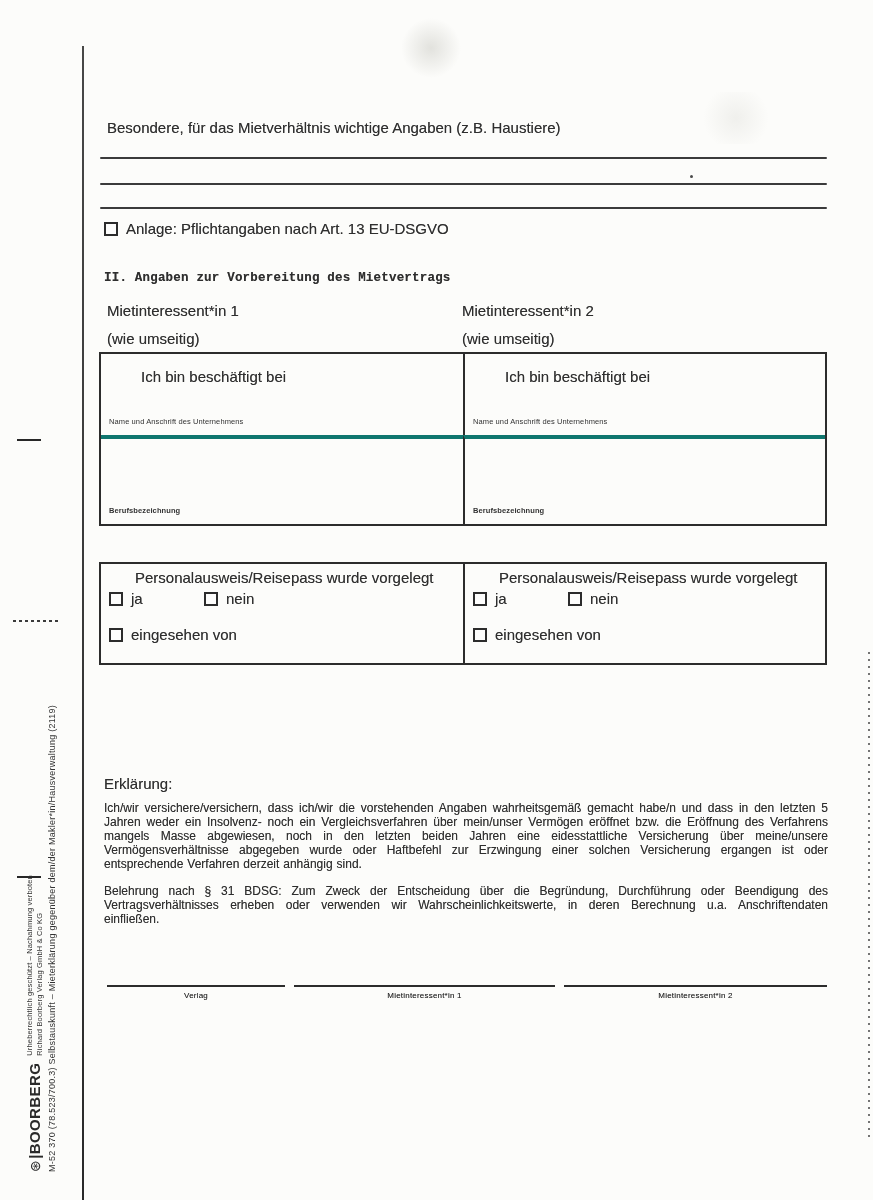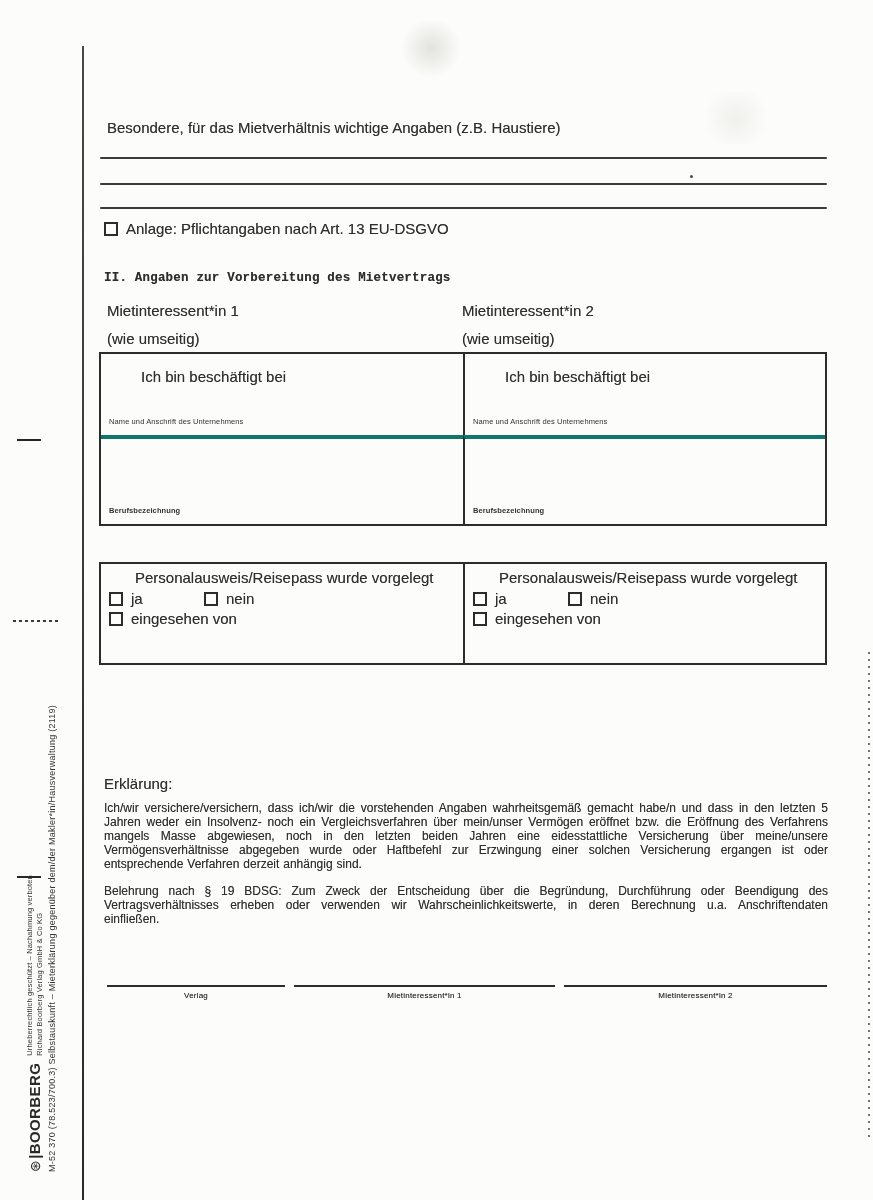--- a/index.html
+++ b/index.html
@@ -53,21 +53,21 @@
   .cell { position:relative; }
   .bl { border-left:2px solid #2c2c2c; }
   .bt { border-top:4px solid #0f766e;font-weight:bold; }
   .cell .prompt { position:absolute; top:16px; left:8px;margin-left:32px; }
   .cell .caption { position:absolute; bottom:9px; left:8px; }
 
   
   .idcell .title { position:absolute; top:7px; left:4px;margin-left:30px; }
   .idcell .yes   { position:absolute; top:28px; left:8px; }
   .idcell .no    { position:absolute; top:28px; left:103px; }
-  .idcell .seen  { position:absolute; top:48px; left:8px; }
+  .idcell .seen  { position:absolute; top:64px; left:8px; }
 
   
   .para { position:absolute; left:104px; width:724px; font-size:12px; line-height:14px;
     text-align:justify; hyphens:none; }
   .para.wide { word-spacing:3.5px; }
 
   
   .sig-line { position:absolute; top:985px; height:2px; background:#2c2c2c; }
   .sig-label { position:absolute; top:991px; text-align:center; }
 
@@ -156,21 +156,21 @@
       </div>
       <div class="seen cbrow">
         <span class="cb"></span>
         <span class="t12 ink">eingesehen von</span>
       </div>
     </div>
   </div>
 
   <div class="abs t12 ink" style="left:104px; top:777px;">Erklärung:</div>
   <div class="para ink" style="top:801px; word-spacing:.6px;">Ich/wir versichere/versichern, dass ich/wir die vorstehenden Angaben wahrheitsgemäß gemacht habe/n und dass in den letzten 5 Jahren weder ein Insolvenz- noch ein Vergleichsverfahren über mein/unser Vermögen eröffnet bzw. die Eröffnung des Verfahrens mangels Masse abgewiesen, noch in den letzten beiden Jahren eine eidesstattliche Versicherung über meine/unsere Vermögensverhältnisse abgegeben wurde oder Haftbefehl zur Erzwingung einer solchen Versicherung ergangen ist oder entsprechende Verfahren derzeit anhängig sind.</div>
-  <div class="para wide ink" style="top:884px;">Belehrung nach § 19 BDSG: Zum Zweck der Entscheidung über die Begründung, Durchführung oder Beendigung des Vertragsverhältnisses erheben oder verwenden wir Wahrscheinlichkeitswerte, in deren Berechnung u.a. Anschriftendaten einfließen.</div>
+  <div class="para wide ink" style="top:884px;">Belehrung nach § 31 BDSG: Zum Zweck der Entscheidung über die Begründung, Durchführung oder Beendigung des Vertragsverhältnisses erheben oder verwenden wir Wahrscheinlichkeitswerte, in deren Berechnung u.a. Anschriftendaten einfließen.</div>
 
   <div class="sig-line" style="left:107px; width:178px;"></div>
   <div class="sig-line" style="left:294px; width:261px;"></div>
   <div class="sig-line" style="left:564px; width:263px;"></div>
   <div class="sig-label tsig ink" style="left:107px; width:178px;">Verlag</div>
   <div class="sig-label tsig ink" style="left:294px; width:261px;">Mietinteressent*in 1</div>
   <div class="sig-label tsig ink" style="left:564px; width:263px;">Mietinteressent*in 2</div>
 
   <div class="pub">
     <div class="pub-logo-row">

